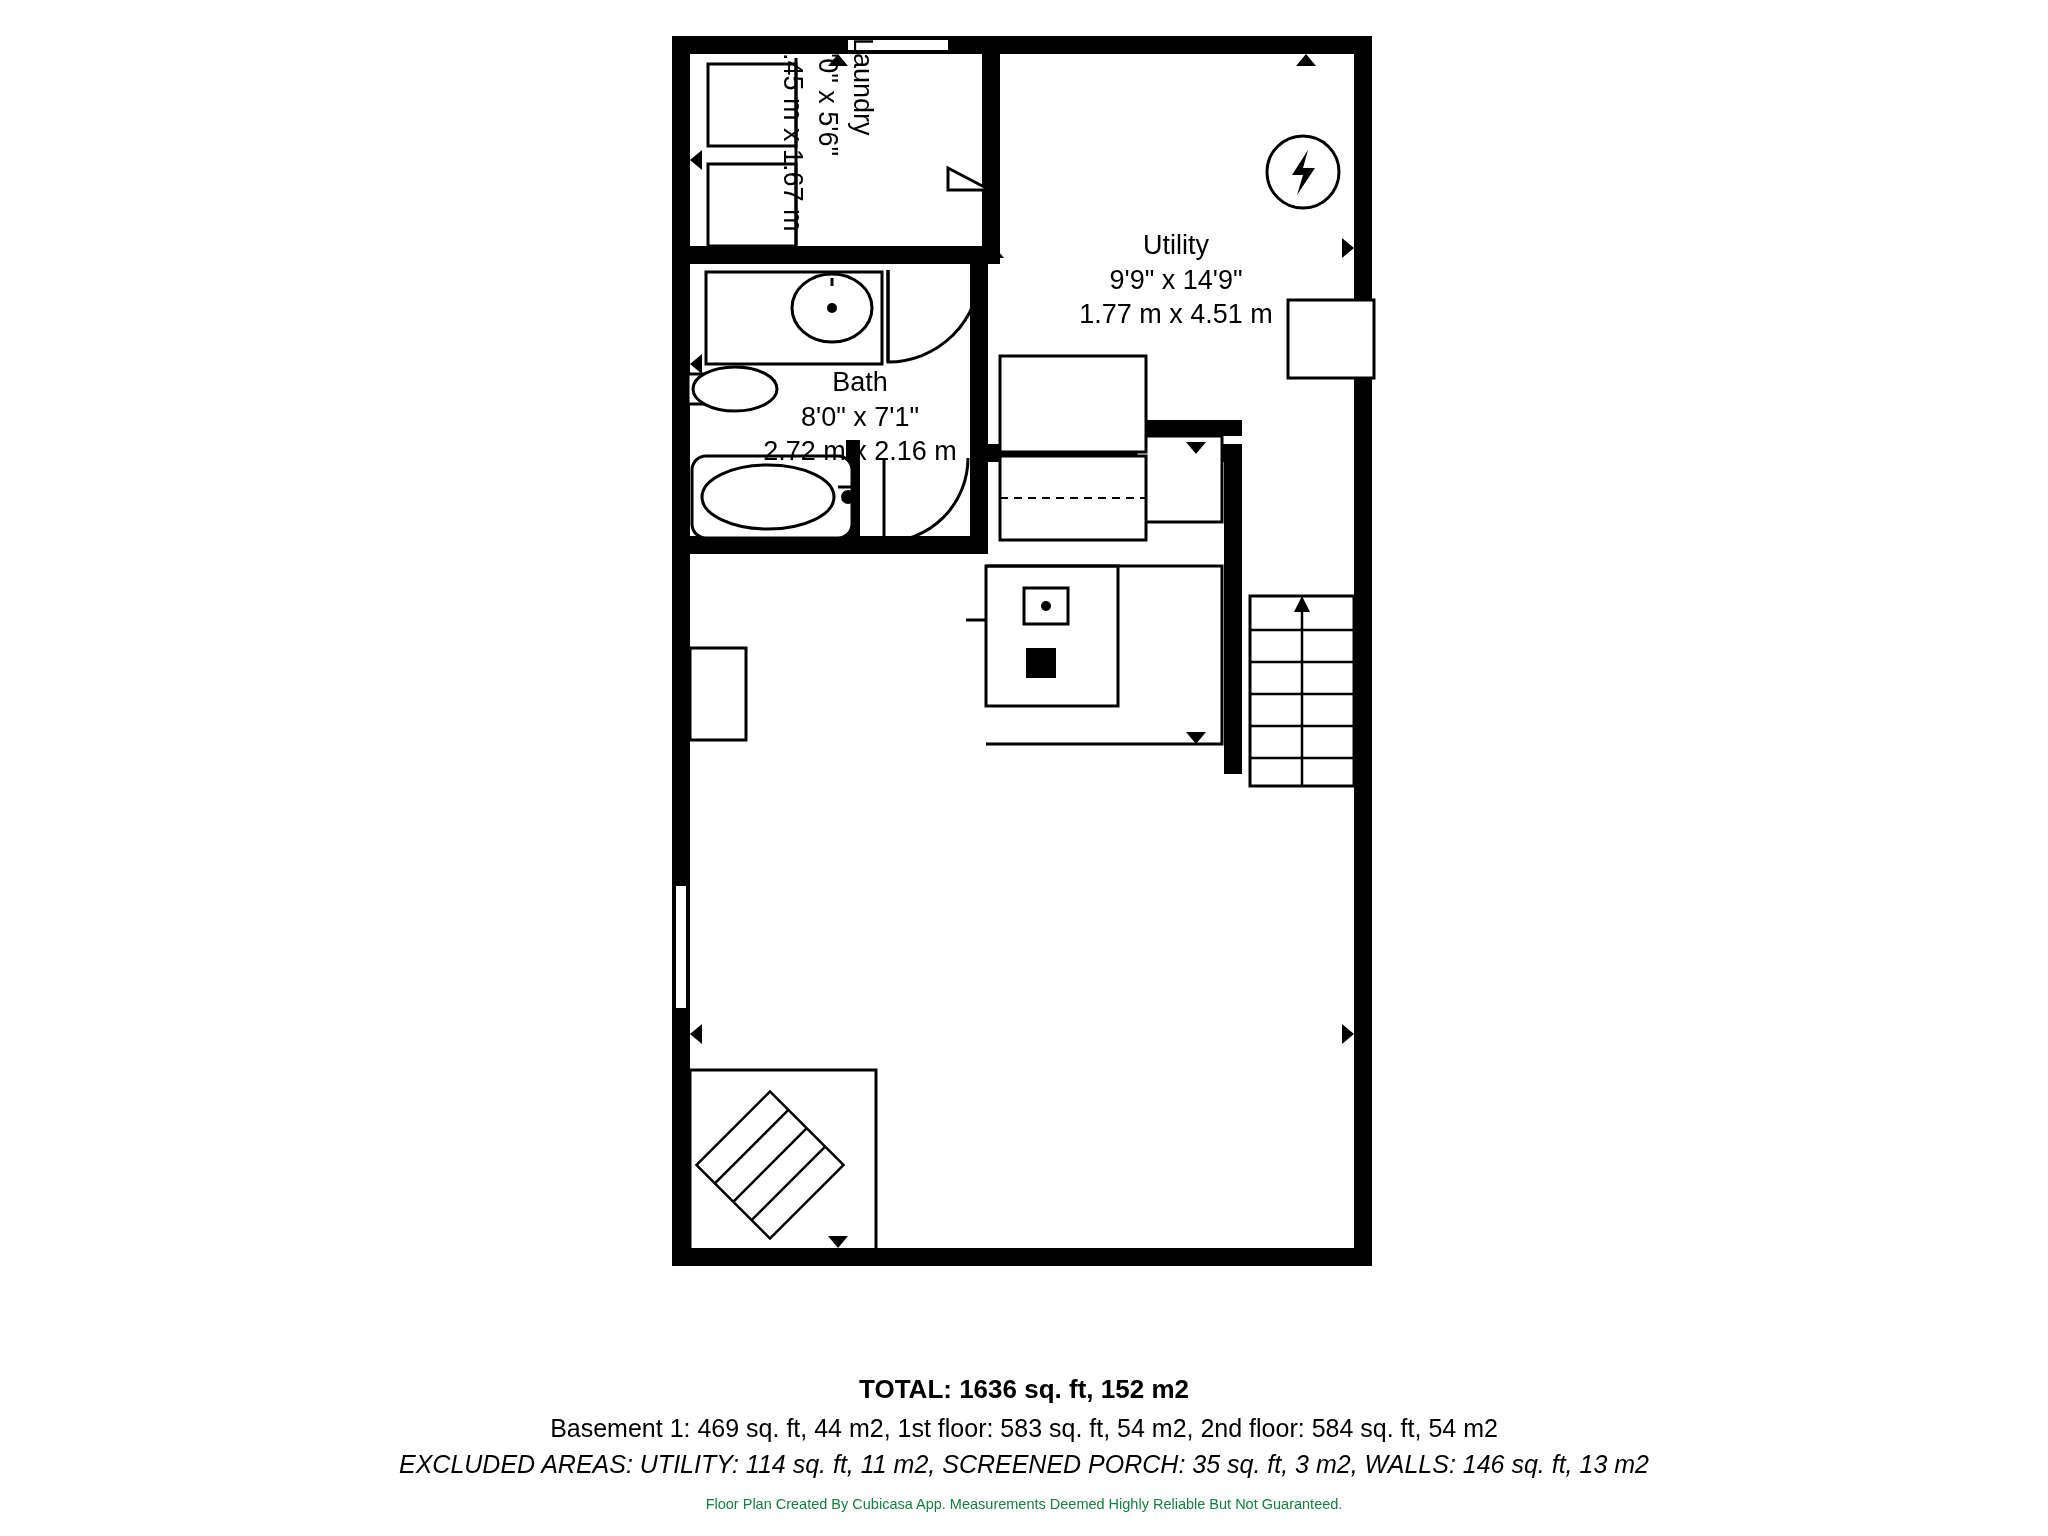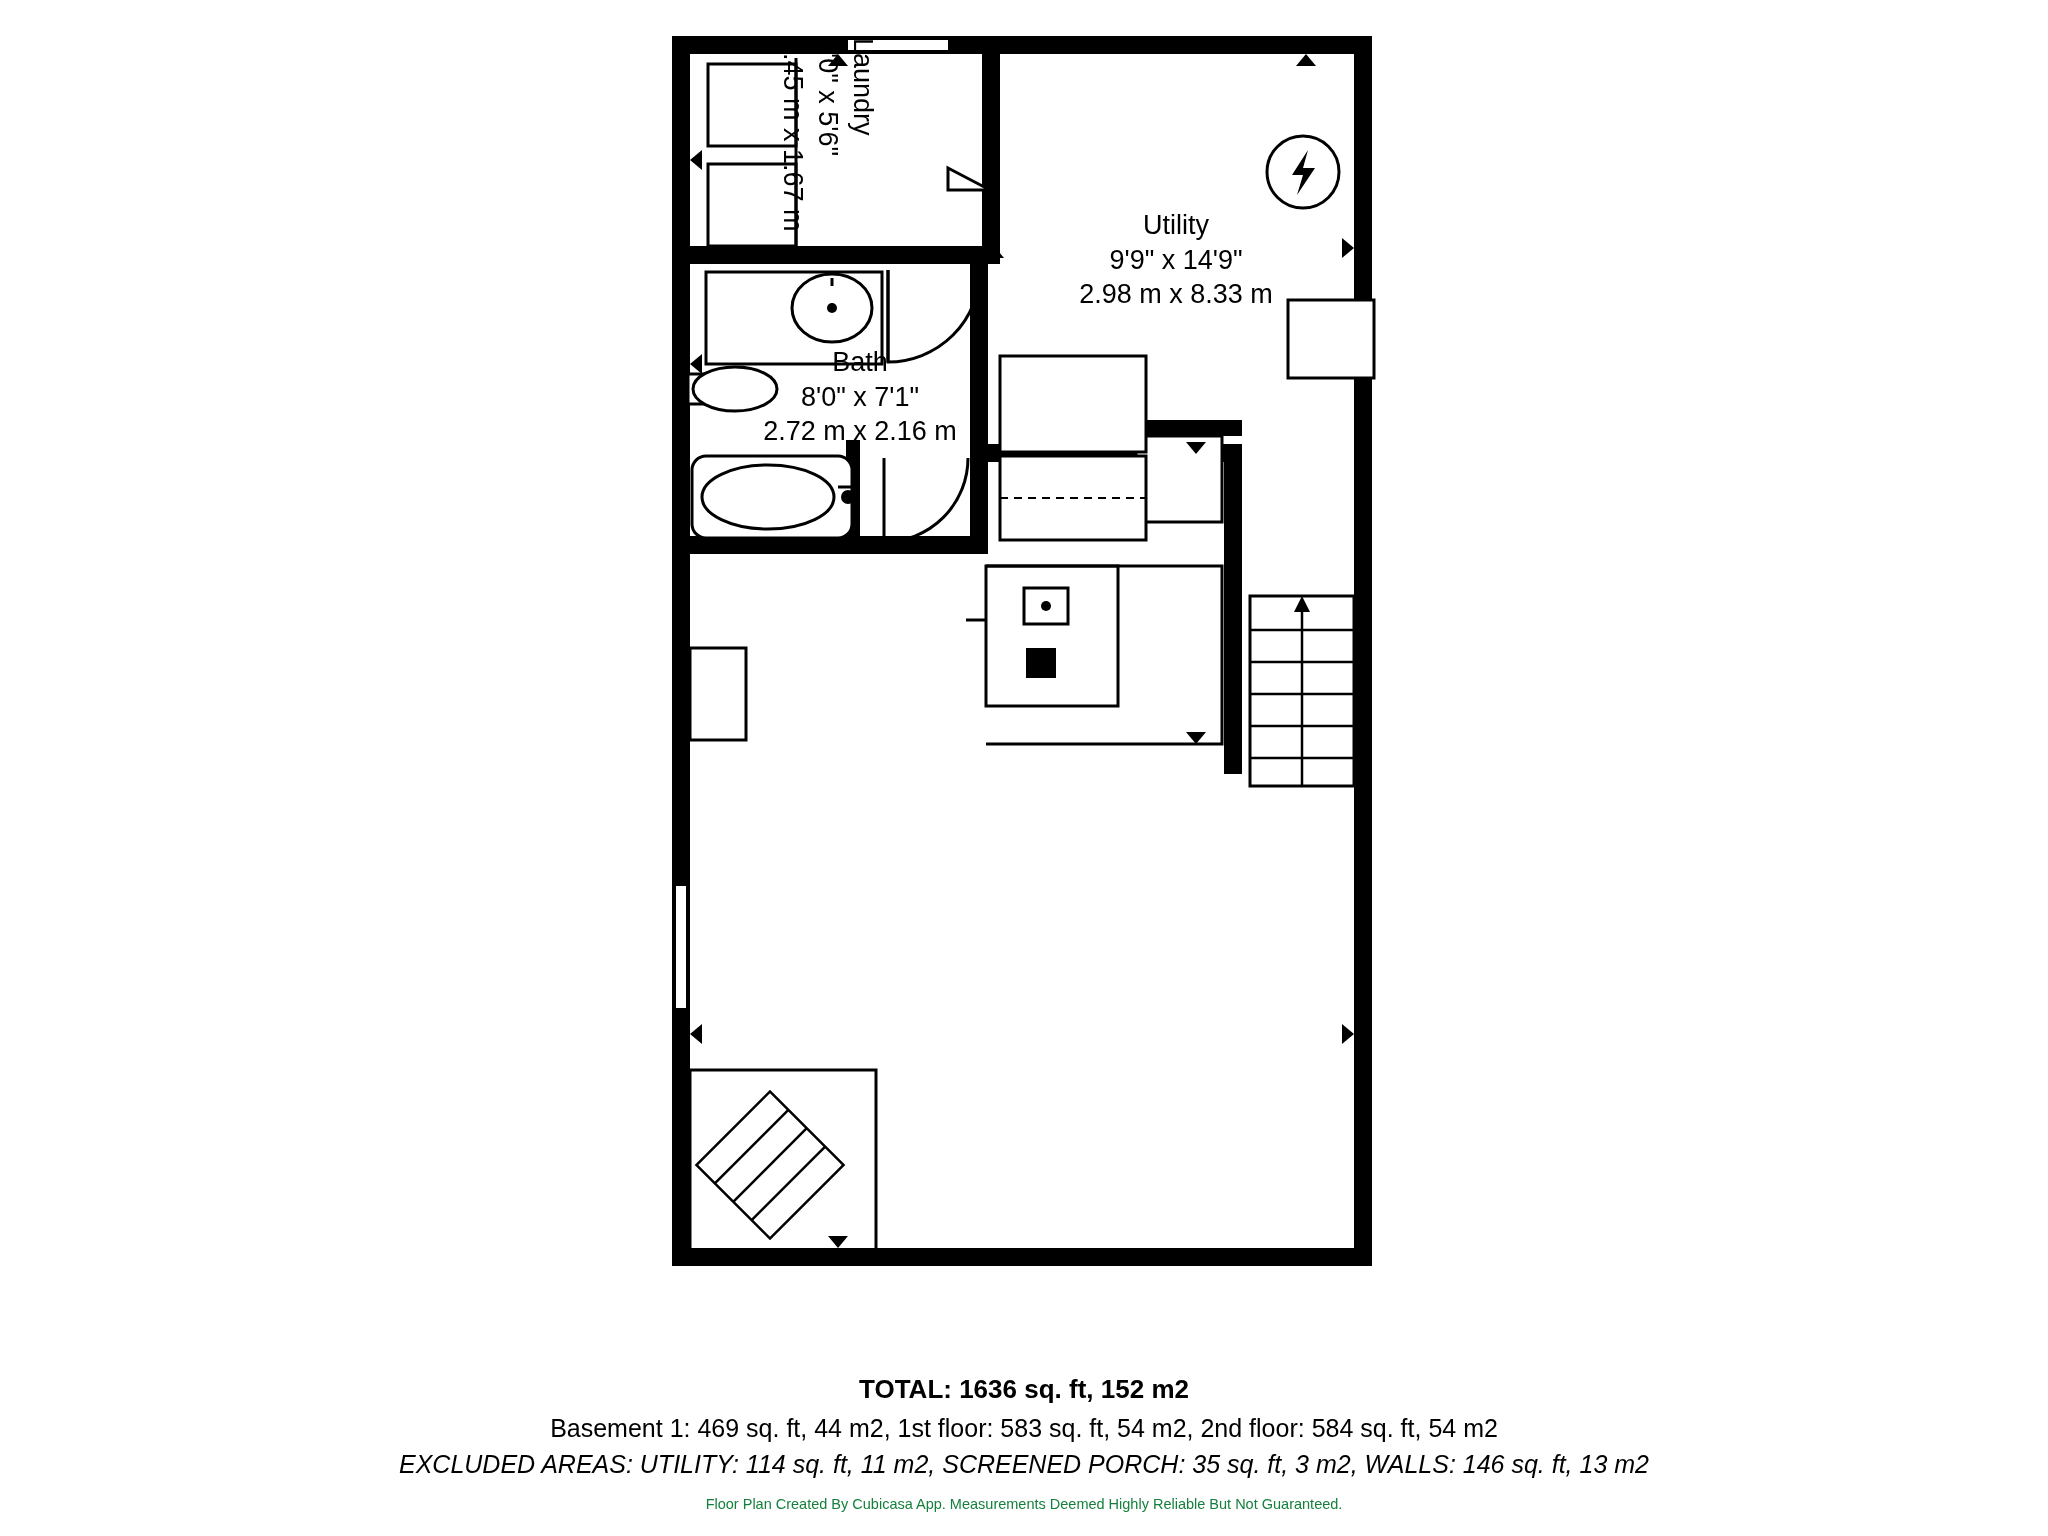--- a/index.html
+++ b/index.html
@@ -28,20 +28,21 @@
     width: 2048px;
     height: 1536px;
   }
   .room-label {
     position: absolute;
     text-align: center;
     font-family: "Liberation Sans", sans-serif;
     color: #000;
     line-height: 1.28;
     white-space: nowrap;
+    margin-top: 20px;
   }
   .room-label .rname { font-size: 27px; }
   .room-label .rdim  { font-size: 27px; }
   .rot-label {
     position: absolute;
     transform-origin: left top;
     line-height: 1.30;
     white-space: nowrap;
   }
   .rot-label .rname { font-size: 27px; }
@@ -235,21 +236,21 @@
 
   <div class="rot-label" style="left:880px; top:38px; transform: rotate(90deg);">
     <div class="rname">Laundry</div>
     <div class="rdim">8'0" x 5'6"</div>
     <div class="rdim">2.45 m x 1.67 m</div>
   </div>
 
   <div class="room-label" style="left:1026px; top:208px; width:300px;">
     <div class="rname">Utility</div>
     <div class="rdim">9'9" x 14'9"</div>
-    <div class="rdim">2.98 m x 8.33 m</div>
+    <div class="rdim">1.77 m x 4.51 m</div>
   </div>
 
   <div class="room-label" style="left:710px; top:345px; width:300px;text-align:center;">
     <div class="rname">Bath</div>
     <div class="rdim">8'0" x 7'1"</div>
     <div class="rdim">2.72 m x 2.16 m</div>
   </div>
 
 
 

